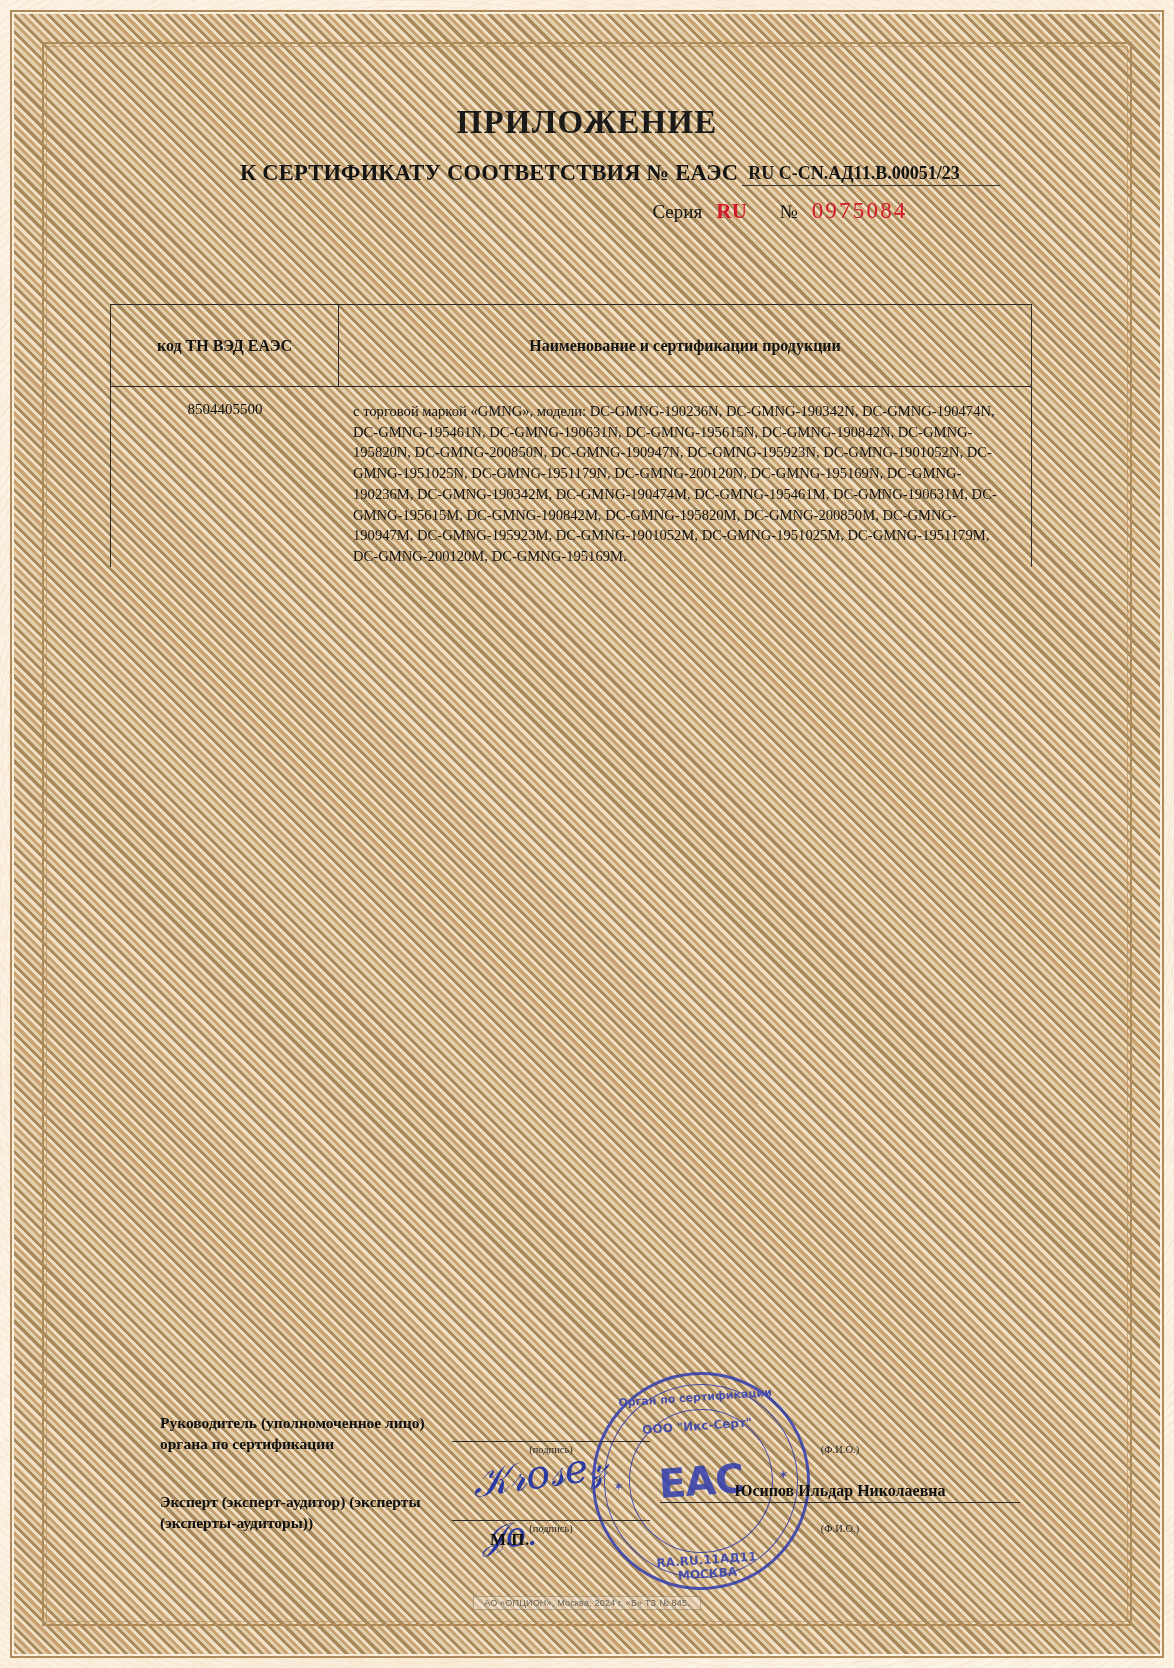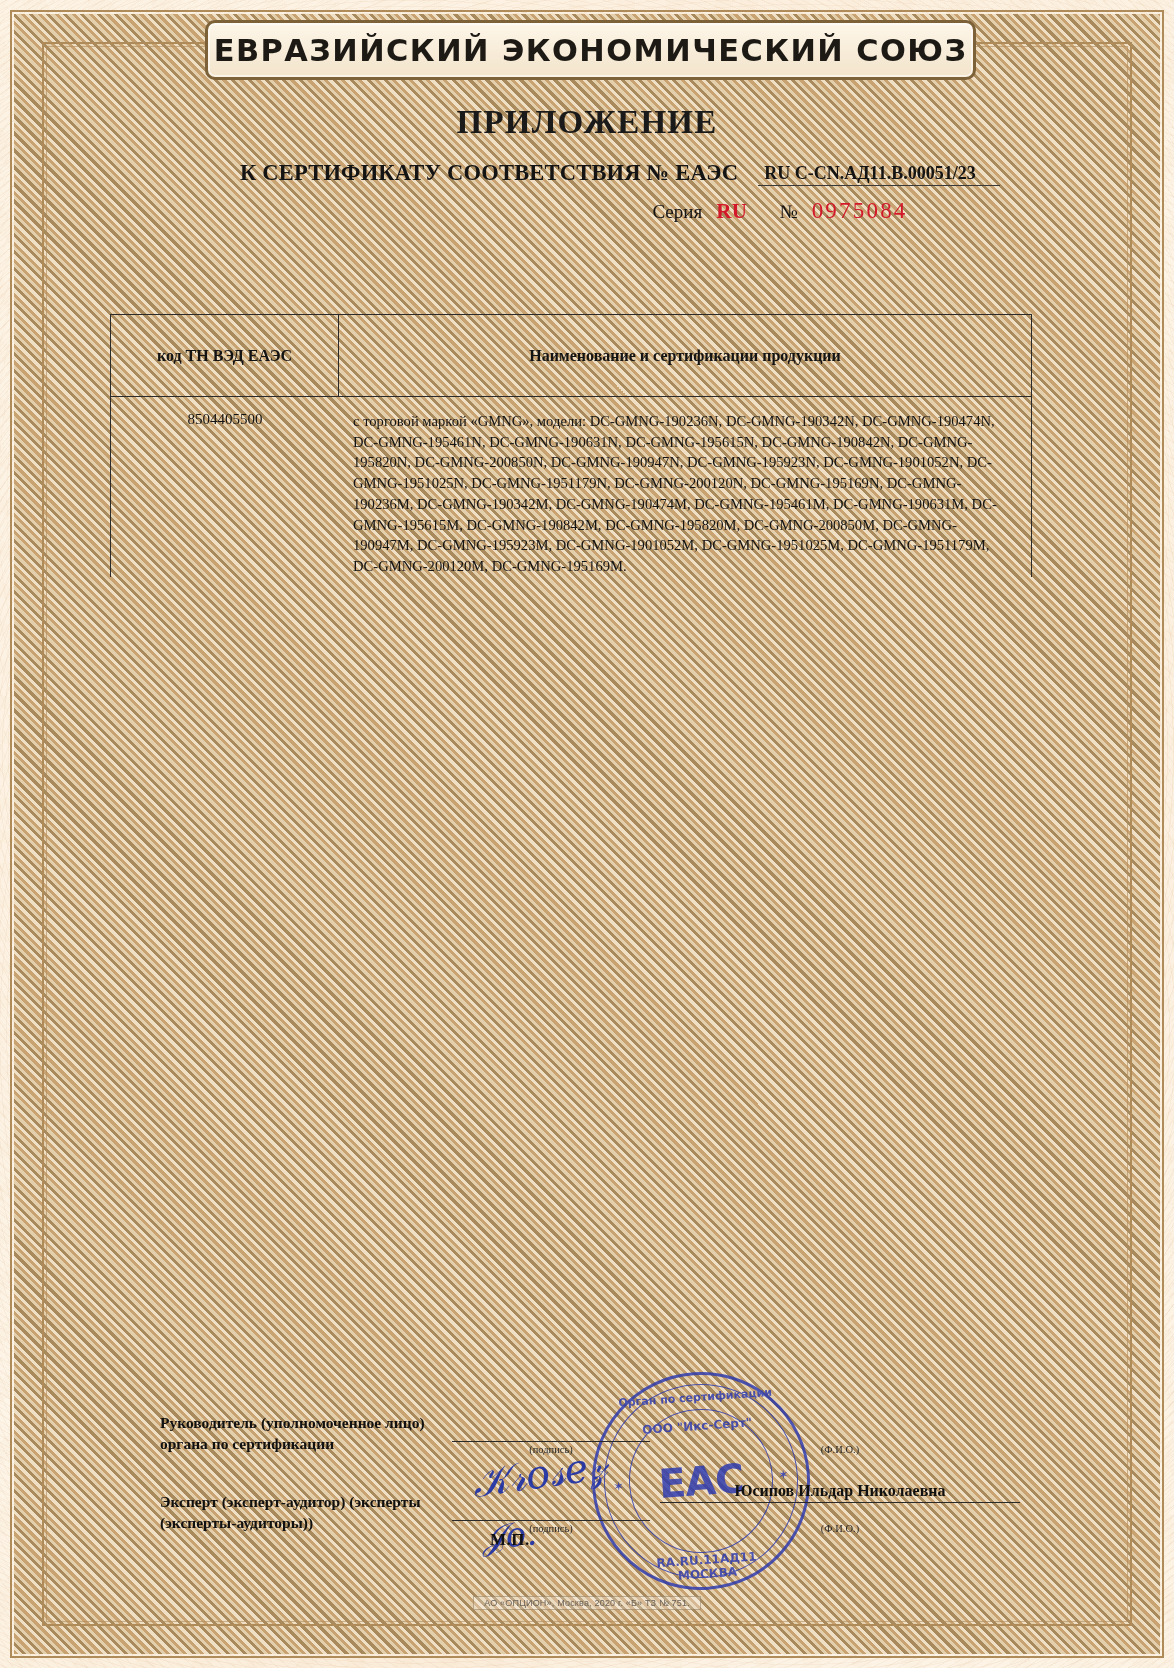--- a/index.html
+++ b/index.html
@@ -109,21 +109,21 @@
     color: #1a1a1a;
   }
 
   .cert-line {
     position: absolute;
     top: 160px;
     left: 240px;
     width: 760px;
     display: flex;
     align-items: flex-end;
-    gap: 20px;
+    gap: 4px;
   }
   .cert-line .label {
     font-size: 22.5px;
     font-weight: bold;
     letter-spacing: 0.2px;
     color: #141414;
     white-space: nowrap;
   }
   .cert-line .num {
     font-size: 18px;
@@ -164,21 +164,21 @@
   .series-line .no-val {
     font-size: 23px;
     color: #d2182a;
     letter-spacing: 2.2px;
   }
 
   
   .table {
     position: absolute;
     left: 110px;
-    top: 314px;
+    top: 304px;
     width: 920px;
     border: 1.5px solid #2a2a2a;
     border-bottom: none;
   }
   .thead {
     display: flex;
     min-height: 82px;
   }
   .th-code {
     width: 228px;
@@ -399,23 +399,20 @@
 
   <div class="guilloche"></div>
   <div class="guilloche2"></div>
   <div class="watermark-left"></div>
 
   <div class="border-band"></div>
   <div class="border-outer"></div>
   <div class="border-band-inner"></div>
   <div class="border-hair"></div>
 
-  <div class="header-plate">
-    <span class="txt">ЕВРАЗИЙСКИЙ ЭКОНОМИЧЕСКИЙ СОЮЗ</span>
-  </div>
 
   <div class="doc-title">ПРИЛОЖЕНИЕ</div>
 
   <div class="cert-line">
     <span class="label">К СЕРТИФИКАТУ СООТВЕТСТВИЯ № ЕАЭС</span>
     <span class="num">RU C-CN.АД11.В.00051/23</span>
   </div>
 
   <div class="series-line">
     <span class="ser-label">Серия</span>
@@ -473,16 +470,16 @@
       </div>
       <div class="sig-name">
         <div class="rule">Юсипов Ильдар Николаевна</div>
         <div class="cap">(Ф.И.О.)</div>
       </div>
     </div>
 
   </div>
 
   <div class="footer-note">
-    <span class="box">АО «ОПЦИОН», Москва, 2020 г. «Б»  ТЗ № 751.</span>
+    <span class="box">АО «ОПЦИОН», Москва, 2024 г. «Б»  ТЗ № 845.</span>
   </div>
 
 </div>
 
 </body></html>

